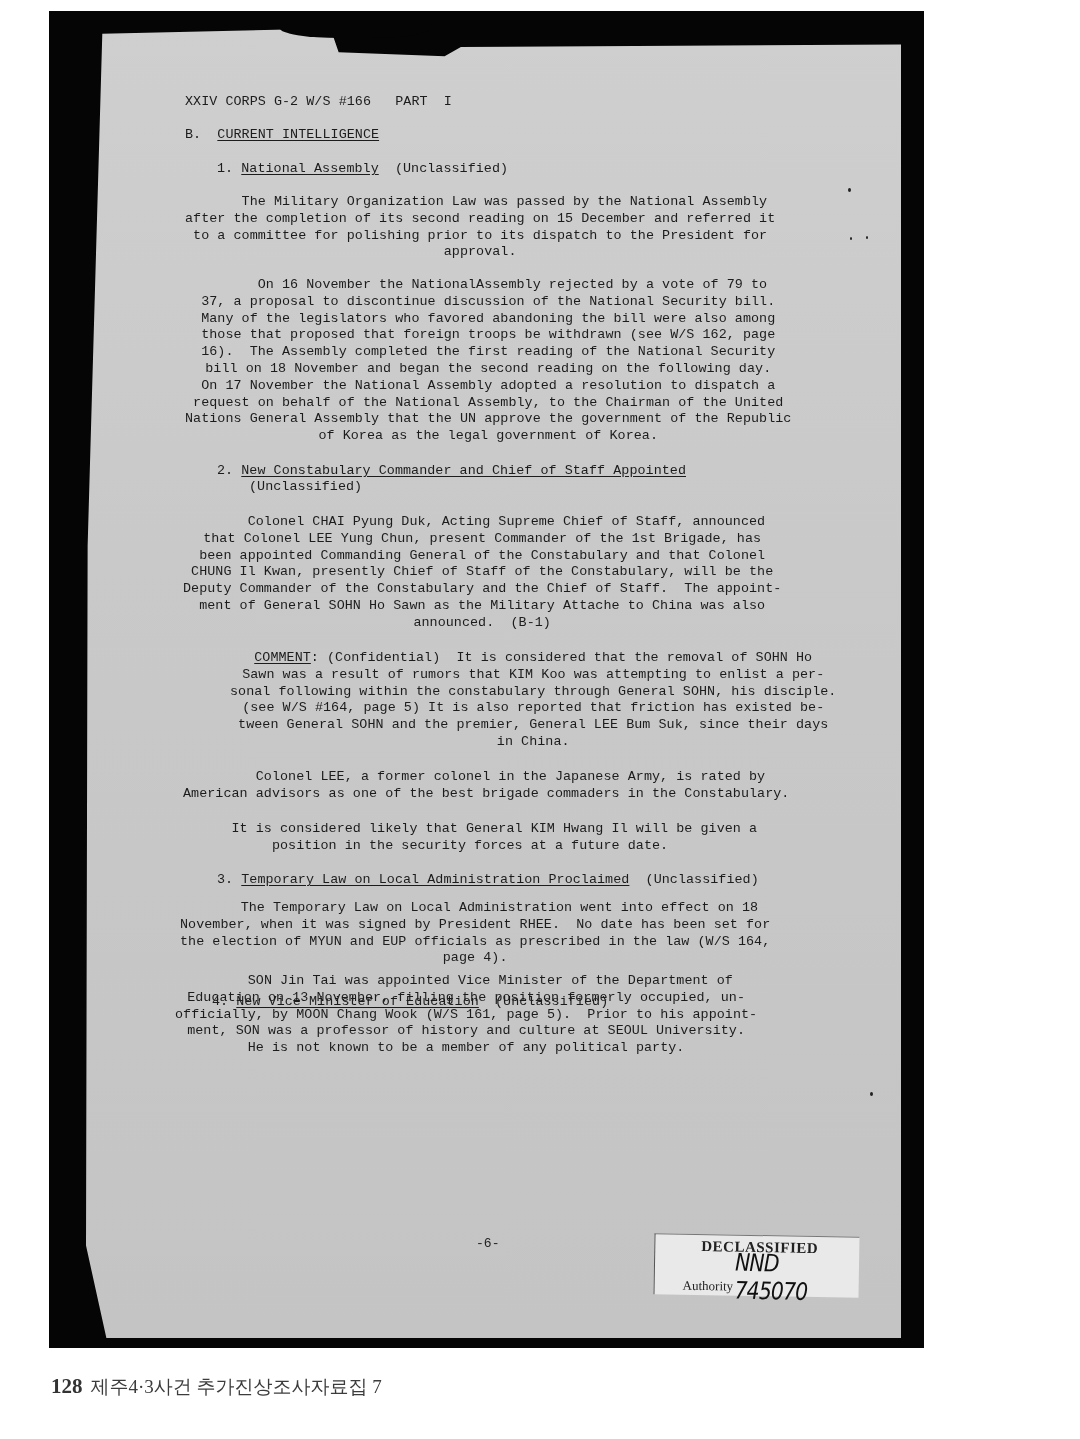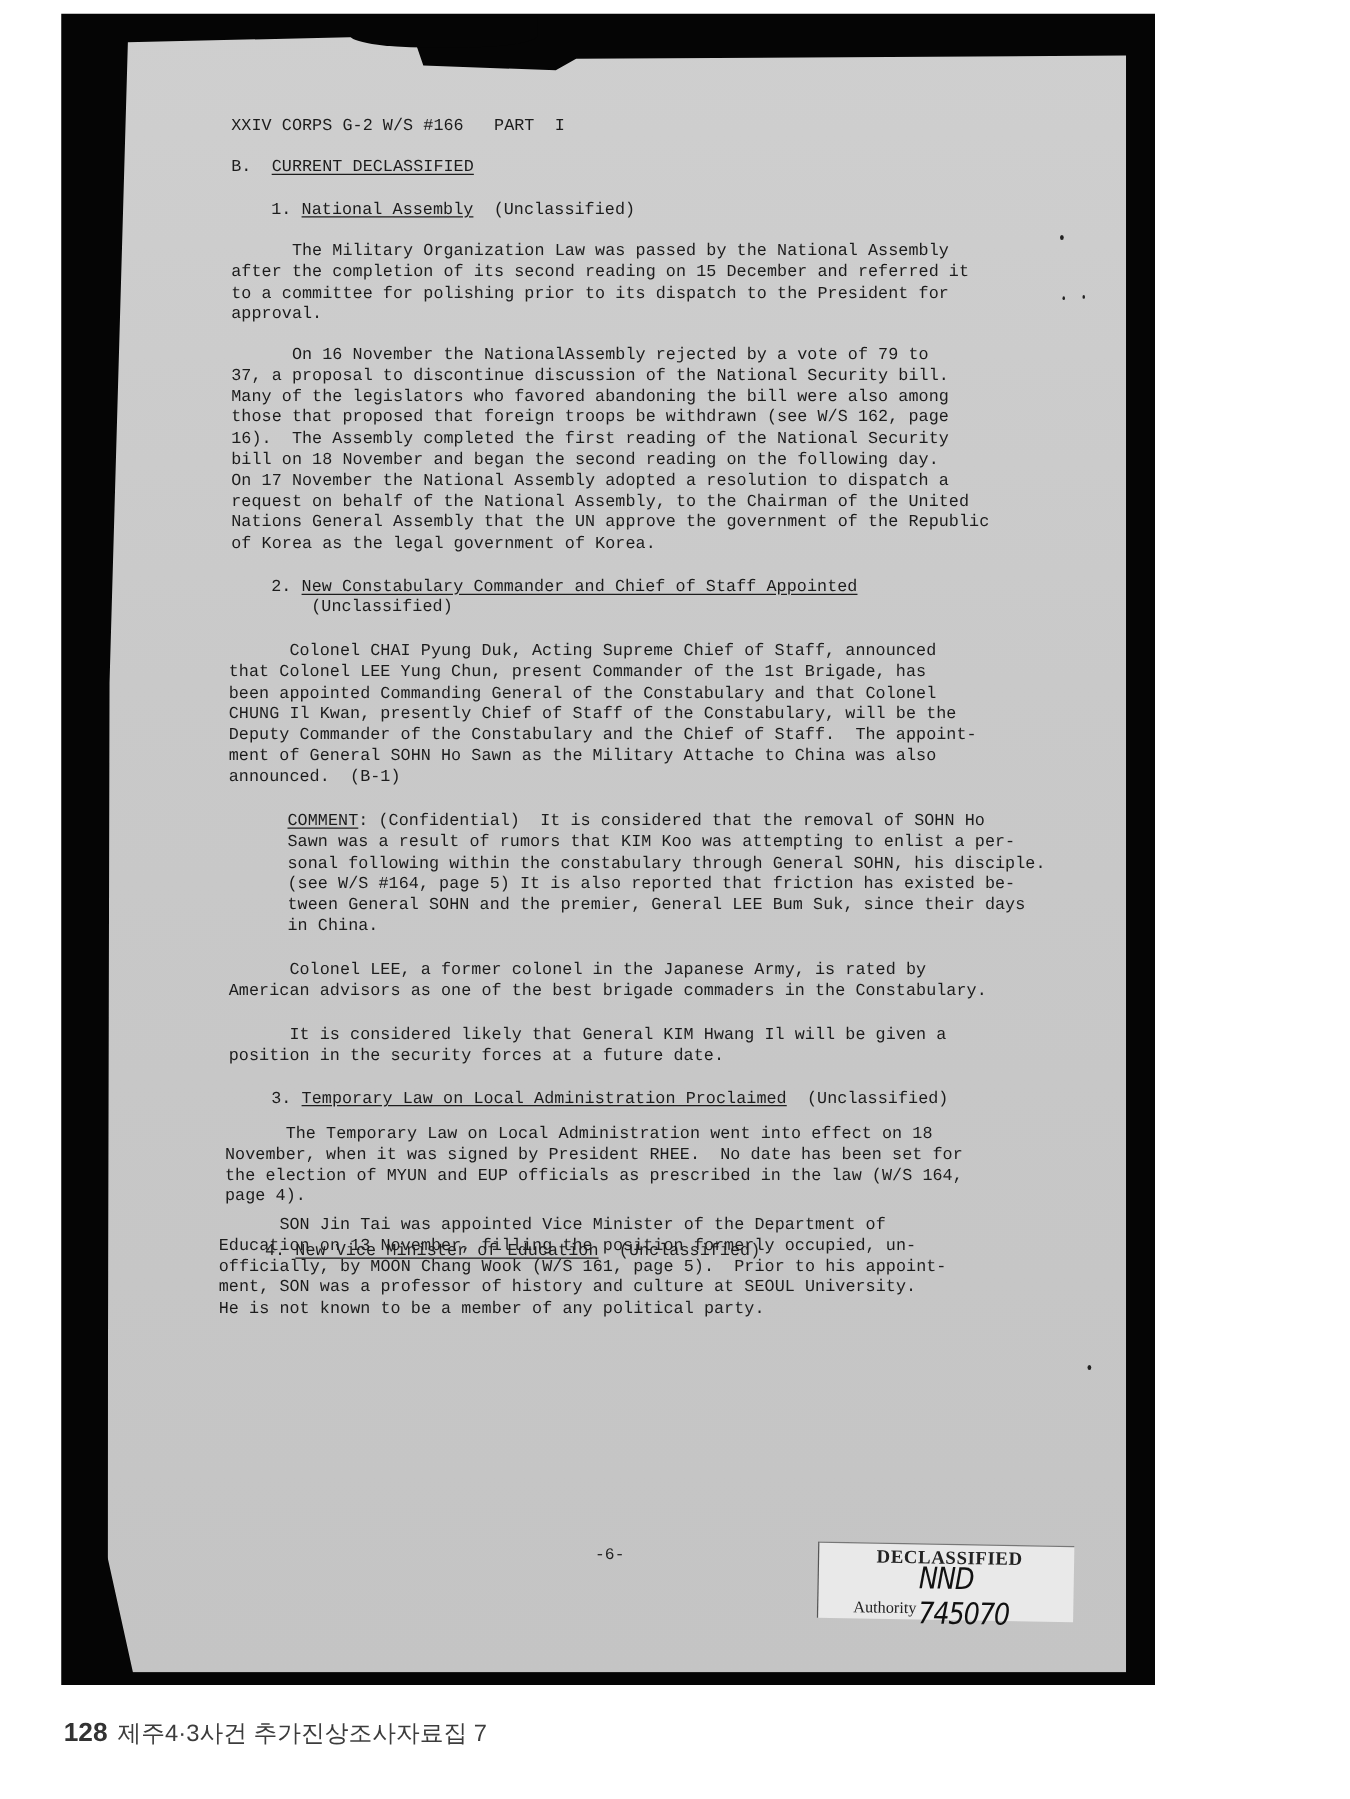--- a/index.html
+++ b/index.html
@@ -15,25 +15,26 @@
     background: linear-gradient(180deg, #cfcfcf 0%, #c9c9c9 40%, #c4c4c4 100%);
     clip-path: polygon(2% 1.2%, 30% 0.8%, 31% 2.6%, 44% 2.9%, 46% 2.2%, 100% 2%, 100% 100%, 2.5% 100%, 0% 93%, 0.2% 40%);
   }
   .torn {
     position: absolute; left: 280px; top: 14px; width: 150px; height: 24px; background: #050505;
     border-radius: 0 0 40% 40%;
   }
   .text {
     position: absolute; color: #1c1c1c; font-size: 13.4px; line-height: 16.8px; white-space: pre;
     letter-spacing: 0.05px;
+    text-align: center;
   }
   .u { text-decoration: underline; text-underline-offset: 2px; }
   .b { font-weight: bold; }
   .footer-line {
-    position: absolute; left: 51px; top: 1374px; font-family: Liberation Sans, sans-serif;
+    position: absolute; left: 51px; top: 1374px; font-family: Liberation Serif, serif;
     font-size: 19px; color: #3c3c3c; white-space: nowrap;
   }
   .footer-line .num { font-weight: bold; font-size: 21px; color: #333; margin-right: 8px; }
   .stamp {
     position: absolute; left: 654px; top: 1235px; width: 204px; height: 60px; background: #e9e9e9;
     border-left: 1px solid #555; border-top: 1px solid #777; transform: rotate(1deg);
   }
   .stamp .t1 { position: absolute; left: 46px; top: 3px; font-family: "Liberation Serif", serif; font-weight: bold; font-size: 15px; color: #222; letter-spacing: 0.5px; }
   .stamp .t2 { position: absolute; left: 28px; top: 22px; font-family: Liberation Serif, serif; font-size: 13px; color: #222; margin-top: 21px; }
   .stamp .t3 { position: absolute; left: 80px; top: 13px; font-family: "DejaVu Sans", sans-serif; font-size: 24px; color: #111; font-style: italic; letter-spacing: -1px; transform: scaleX(0.85); transform-origin: left; }
@@ -42,21 +43,21 @@
 </style>
 </head>
 <body>
 
 <div class="frame"></div>
 <div class="paper"></div>
 <div class="torn"></div>
 
 <div class="text" style="left:185px; top:94px;">XXIV CORPS G-2 W/S #166   PART  I</div>
 
-<div class="text" style="left:185px; top:127px;"><span>B.</span>  <span class="u">CURRENT DECLASSIFIED</span></div>
+<div class="text" style="left:185px; top:127px;"><span>B.</span>  <span class="u">CURRENT INTELLIGENCE</span></div>
 
 <div class="text" style="left:217px; top:161px;"><span>1.</span> <span class="u">National Assembly</span>  <span>(Unclassified)</span></div>
 <div class="text" style="left:185px; top:194px;">      The Military Organization Law was passed by the National Assembly
 after the completion of its second reading on 15 December and referred it
 to a committee for polishing prior to its dispatch to the President for
 approval.</div>
 <div class="text" style="left:185px; top:277px;">      On 16 November the NationalAssembly rejected by a vote of 79 to
 37, a proposal to discontinue discussion of the National Security bill.
 Many of the legislators who favored abandoning the bill were also among
 those that proposed that foreign troops be withdrawn (see W/S 162, page

